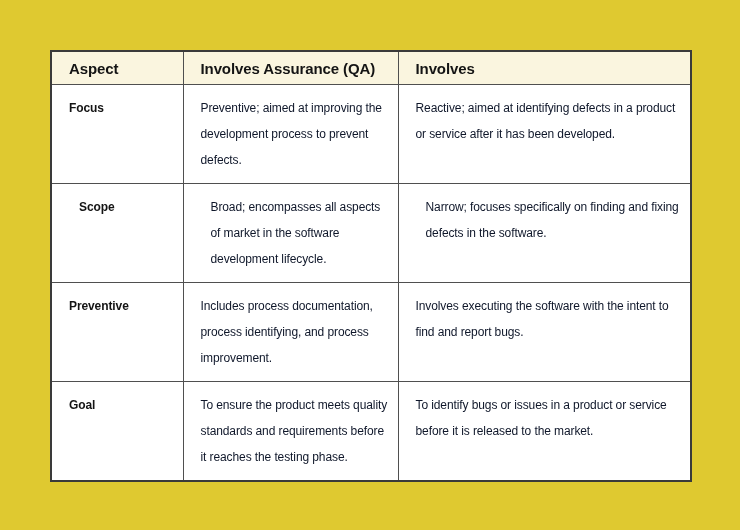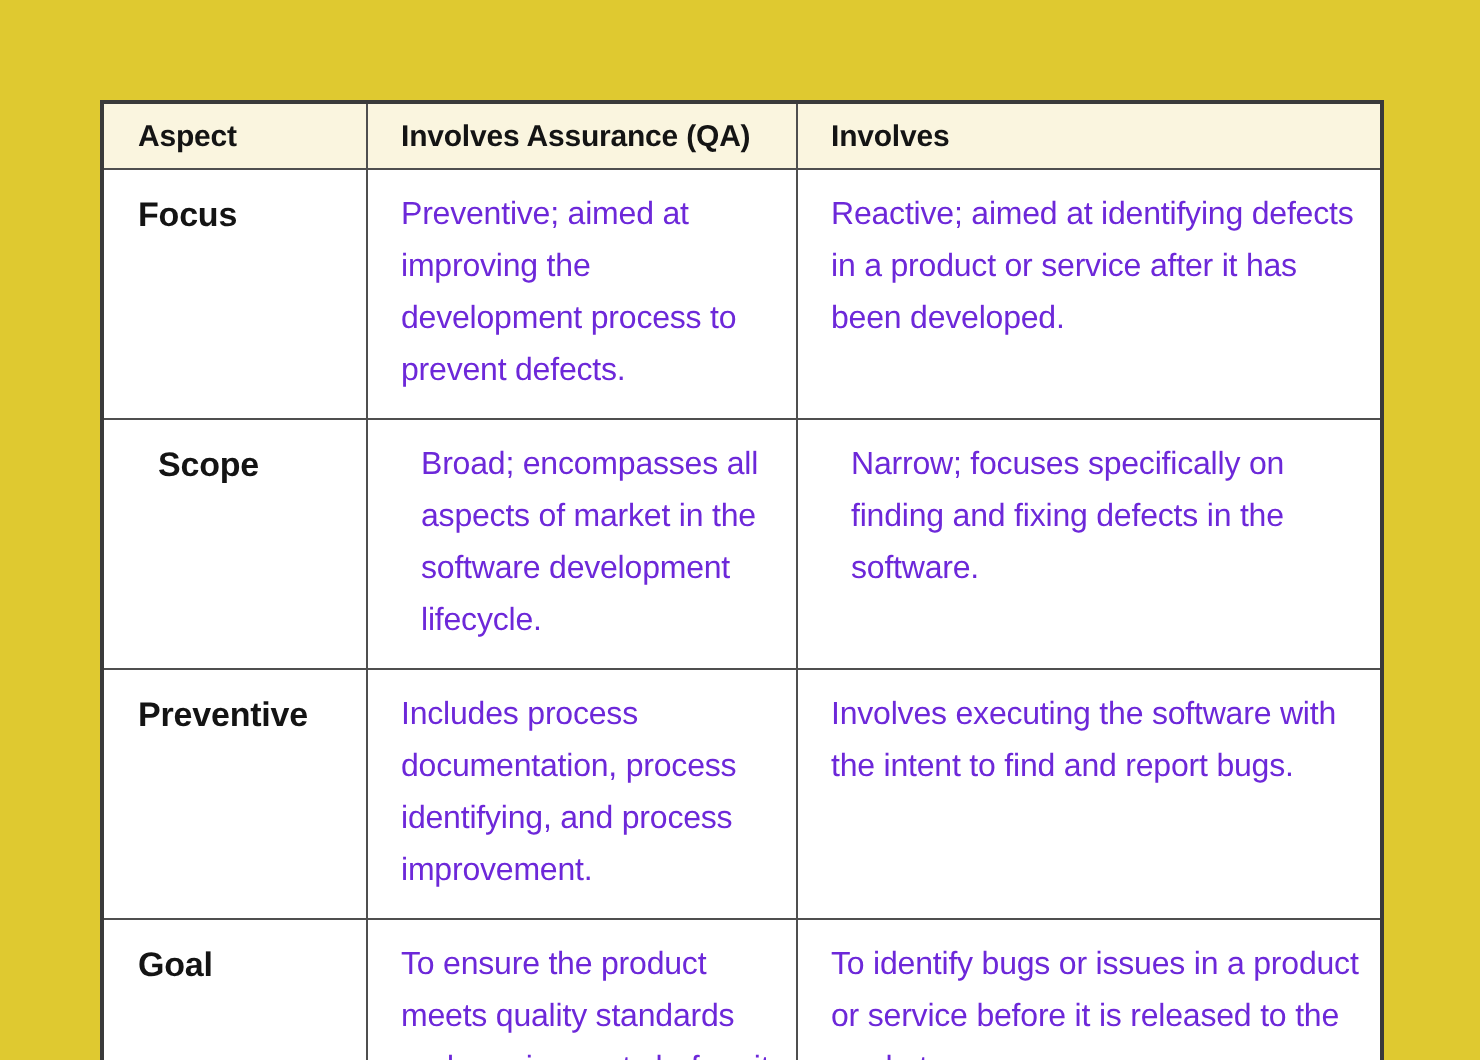--- a/index.html
+++ b/index.html
@@ -40,28 +40,28 @@
     padding: 7px 10px 6px 17px;
     font-size: 15px;
     font-weight: bold;
     color: #141414;
     letter-spacing: -0.1px;
     vertical-align: middle;
   }
   .comparison-table td {
     background: #ffffff;
     padding: 10px 10px 10px 17px;
-    font-size: 16px;
+    font-size: 12px;
     line-height: 26px;
-    color: #6d28d9;
+    color: #0f172a;
     letter-spacing: -0.1px;
   }
   .comparison-table td.aspect-cell {
     font-weight: bold;
-    font-size: 17px;
+    font-size: 12px;
     color: #141414;
   }
   tr.row-focus  td { height: 76px; }
   tr.row-scope  td { height: 76px; padding-left: 27px; }
   tr.row-activities td { height: 72px; }
   tr.row-goal   td { height: 98px; }
 </style>
 </head>
 <body>
 

